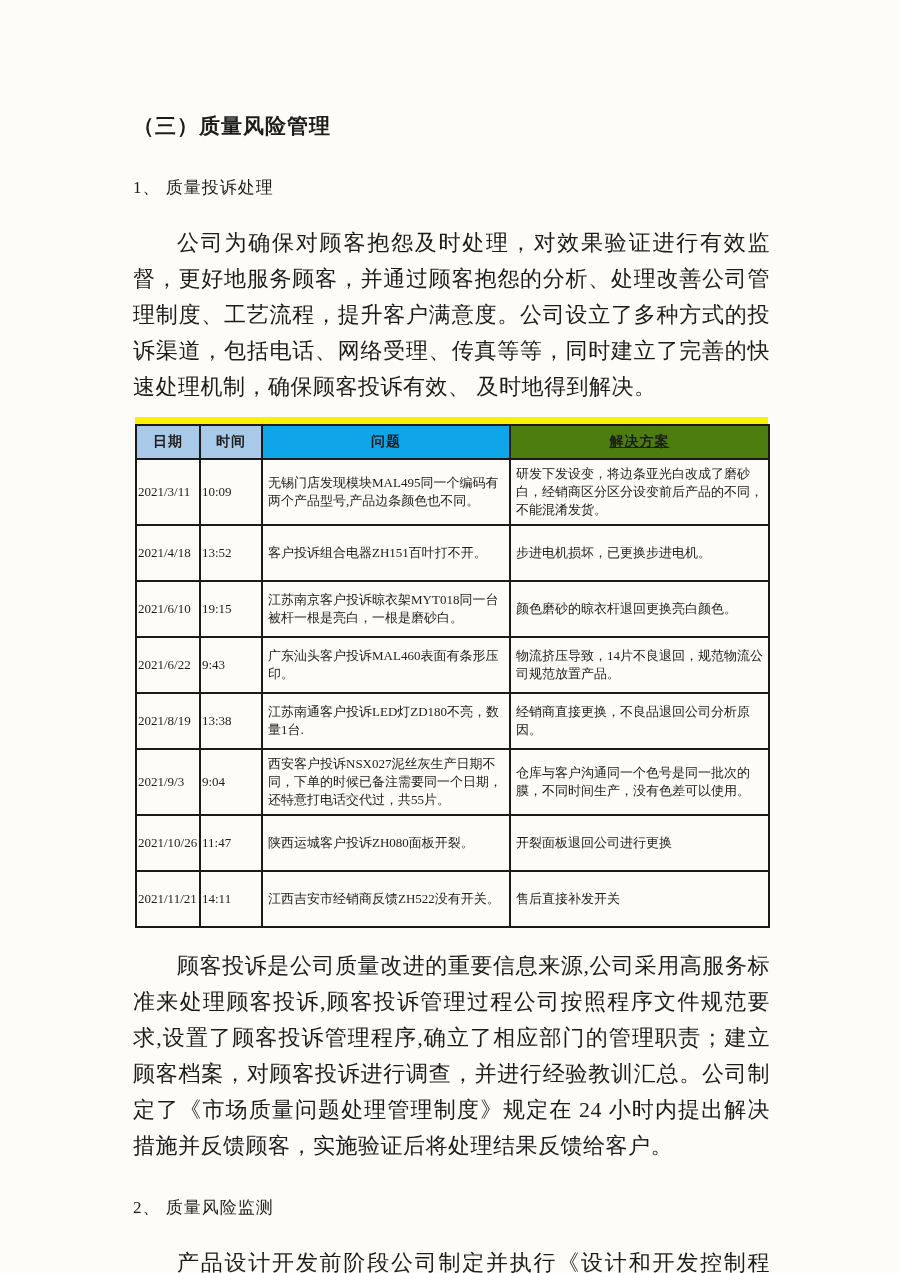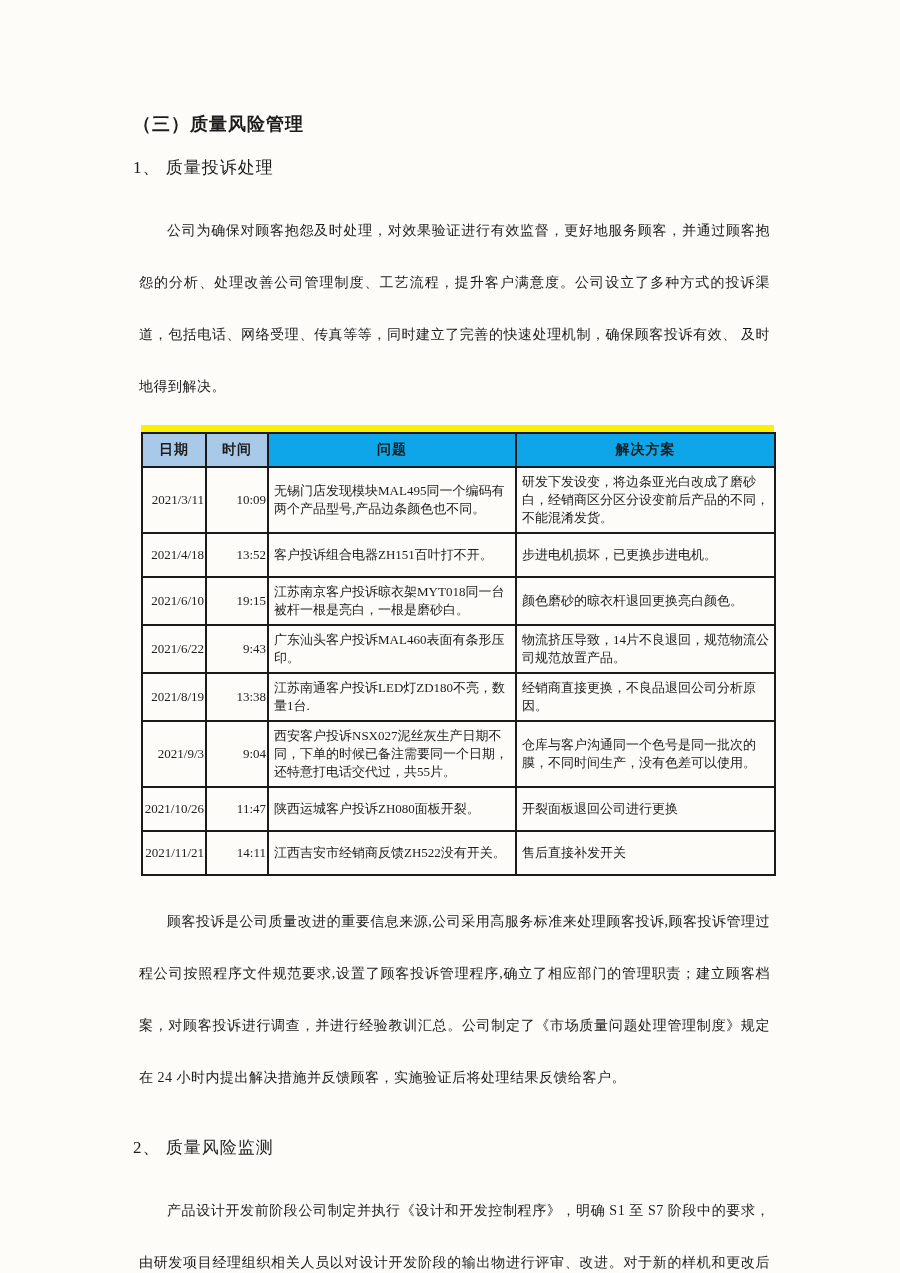--- a/index.html
+++ b/index.html
@@ -7,41 +7,40 @@
   body {
     height:1273px;
     font-family:"Liberation Serif","DejaVu Serif",serif;
     color:#1c1c1c;
     background:#fdfcf9;
     overflow:hidden;
   }
   .page { padding:112px 130px 0 133px; width:900px; }
 
   .doc-title {
-    font-size:18px;
+    font-size:21px;
     font-weight:bold;
     letter-spacing:1px;
-    margin-bottom:20px;
+    margin-bottom:36px;
   }
   .subsection {
     font-size:17px;
     margin-bottom:26px;
     letter-spacing:1px;
   }
   .para {
-    font-size:14px;
-    line-height:52px;
+    font-size:22px;
+    line-height:36px;
     text-align:justify;
     text-indent:2em;
     letter-spacing:0.5px;
-    margin-left:6px;
   }
   .para + .subsection { margin-top:32px; }
 
-  .table-wrap { margin:12px 0 20px 8px; width:633px; }
+  .table-wrap { margin:12px 0 20px 2px; width:633px; }
   .accent-bar { height:7px; width:100%; background:#FBF000; }
   table {
     width:100%;
     border-collapse:collapse;
     table-layout:fixed;
     font-size:13px;
   }
   th {
     background:#A9C9E9;
     border:2px solid #1a1a1a;
@@ -53,21 +52,21 @@
   thead tr { height:34px; }
   tbody tr { height:40px; }
   td {
     border:2px solid #1a1a1a;
     padding:5px 5px;
     line-height:18px;
     vertical-align:middle;
     text-align:left;
     word-break:break-all;
   }
-  td.c-center { text-align:right; white-space:nowrap; padding:12px 1px; }
+  td.c-center { text-align:left; white-space:nowrap; padding:18px 1px; }
 </style>
 </head>
 <body>
 
 <div class="page">
 
   <div class="doc-title">（三）质量风险管理</div>
 
   <div class="subsection">1、 质量投诉处理</div>
 
@@ -80,21 +79,21 @@
         <col style="width:64px">
         <col style="width:62px">
         <col style="width:248px">
         <col style="width:259px">
       </colgroup>
       <thead>
         <tr>
           <th style="background: rgb(169, 201, 233);">日期</th>
           <th style="background: rgb(169, 201, 233);">时间</th>
           <th style="background: #0ea5e9;">问题</th>
-          <th style="background: #0ea5e9;">解决方案</th>
+          <th style="background: #4d7c0f; text-decoration: underline;">解决方案</th>
         </tr>
       </thead>
       <tbody id="table-body">
           <tr>
             <td class="c-center">2021/3/11</td>
             <td class="c-center">10:09</td>
             <td>无锡门店发现模块MAL495同一个编码有两个产品型号,产品边条颜色也不同。</td>
             <td>研发下发设变，将边条亚光白改成了磨砂白，经销商区分区分设变前后产品的不同，不能混淆发货。</td>
           </tr>
           <tr>

